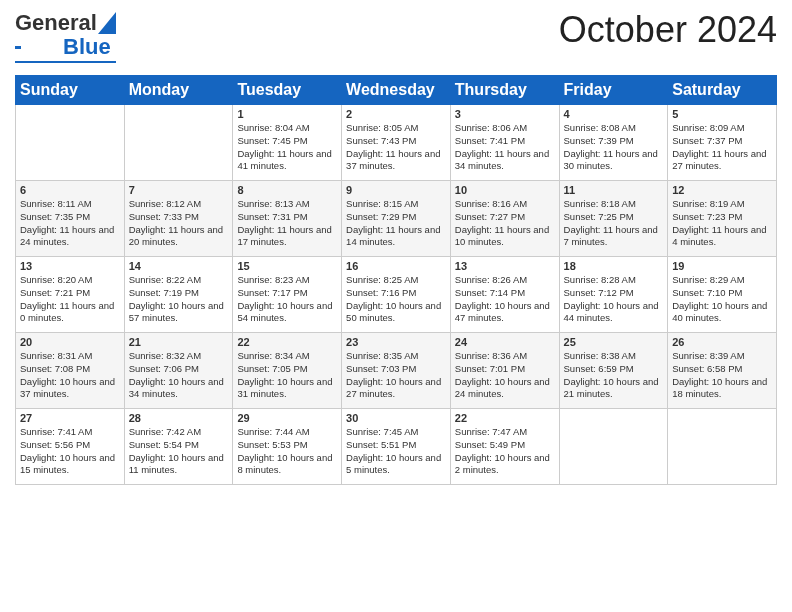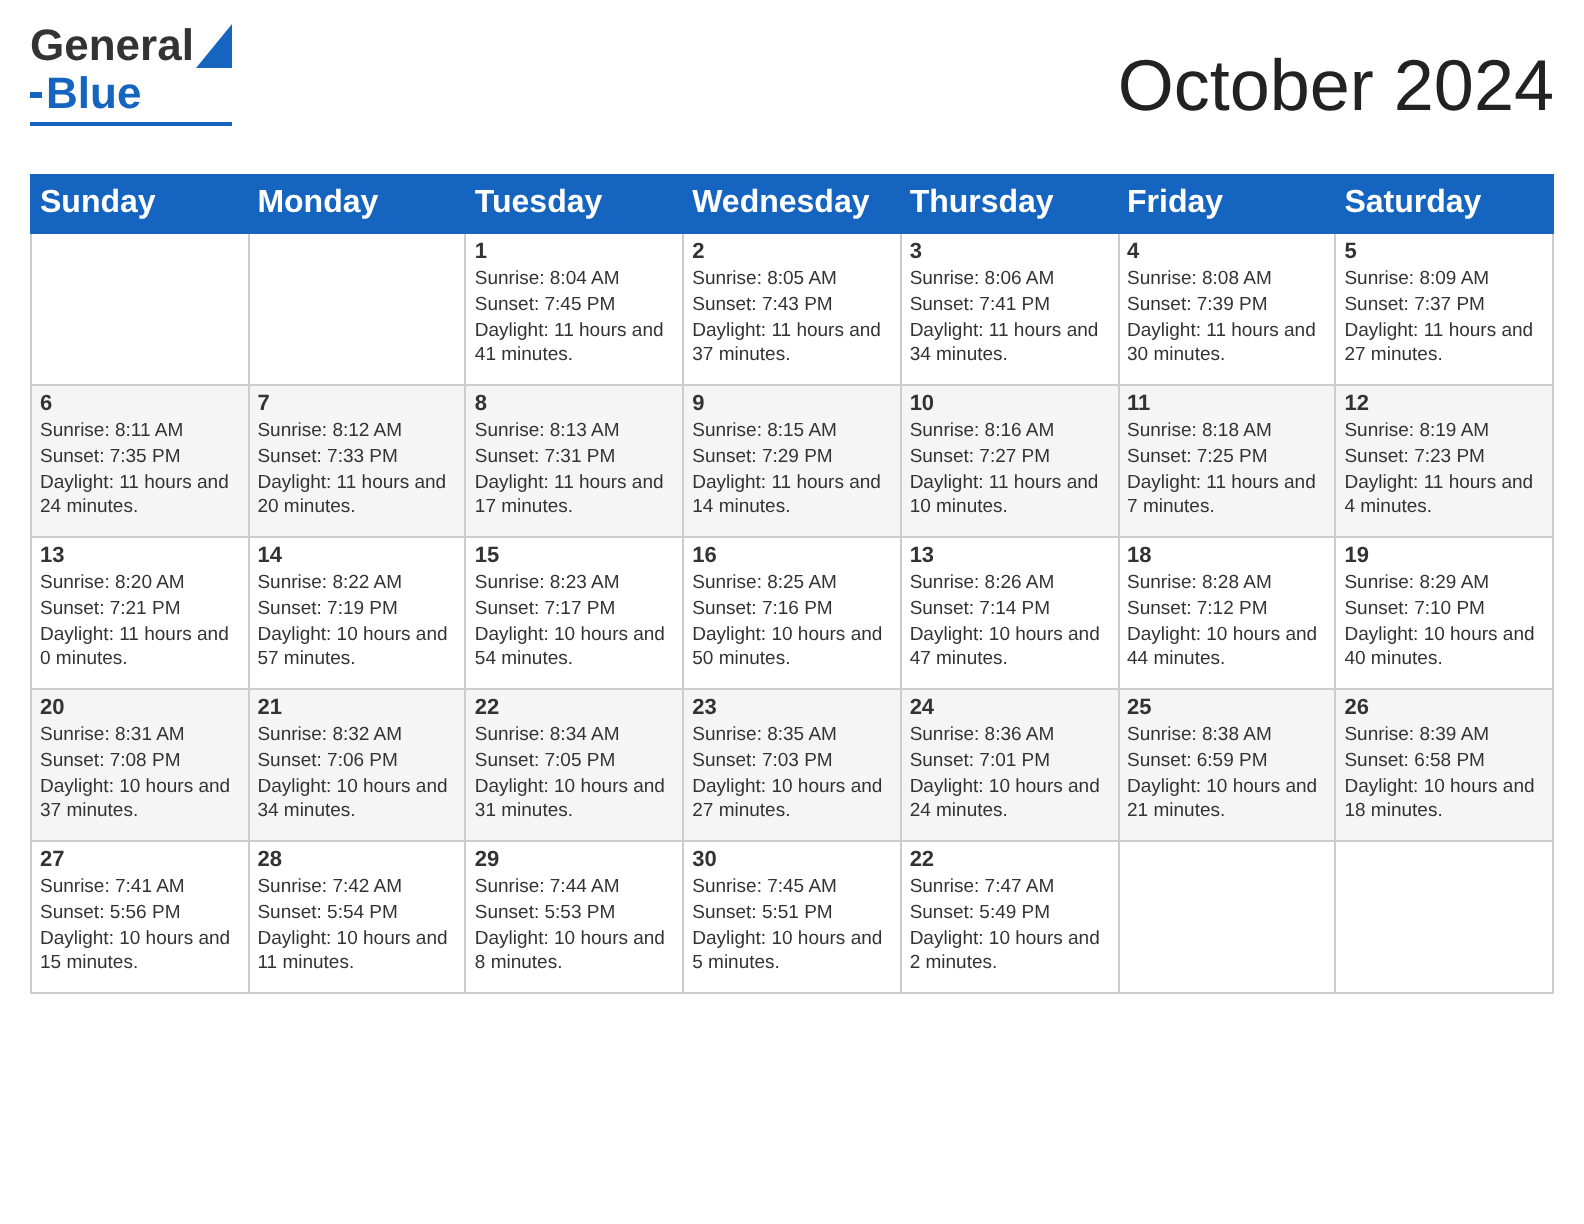--- a/index.html
+++ b/index.html
@@ -10,22 +10,22 @@
       height: 612px;
       overflow: hidden;
     }
     .container {
       width: 792px;
       padding: 10px 15px 10px 15px;
     }
     .header-row {
       display: flex;
       justify-content: space-between;
-      align-items: flex-end;
-      margin-bottom: 24px;
+      align-items: flex-start;
+      margin-bottom: 12px;
     }
     .logo {
       display: flex;
       flex-direction: column;
       align-items: flex-start;
     }
     .title-block {
       text-align: right;
     }
     .month-title {
@@ -84,21 +84,21 @@
 
 <div class="container">
   <div class="header-row">
     <div class="logo">
       <div style="display:flex;align-items:center;">
         <span style="font-size:22px;font-weight:bold;color:#333;">General</span>
         <svg width="18" height="22" viewBox="0 0 18 22" style="margin-left:1px;">
           <polygon points="0,22 18,22 18,0" fill="#1565c0"></polygon>
         </svg>
       </div>
-      <div style="display:flex;align-items:center;margin-top:-2px;">
+      <div style="display:flex;align-items:center;margin-top:-2px;gap:40px;">
         <div style="width:6px;height:3px;background:#1565c0;"></div>
         <span style="font-size:22px;font-weight:bold;color:#1565c0;margin-left:2px;">Blue</span>
       </div>
       <div style="width:100%;height:2px;background:#1565c0;margin-top:1px;"></div>
     </div>
     <div class="title-block">
       <div class="month-title">October 2024</div>
     </div>
   </div>
 

